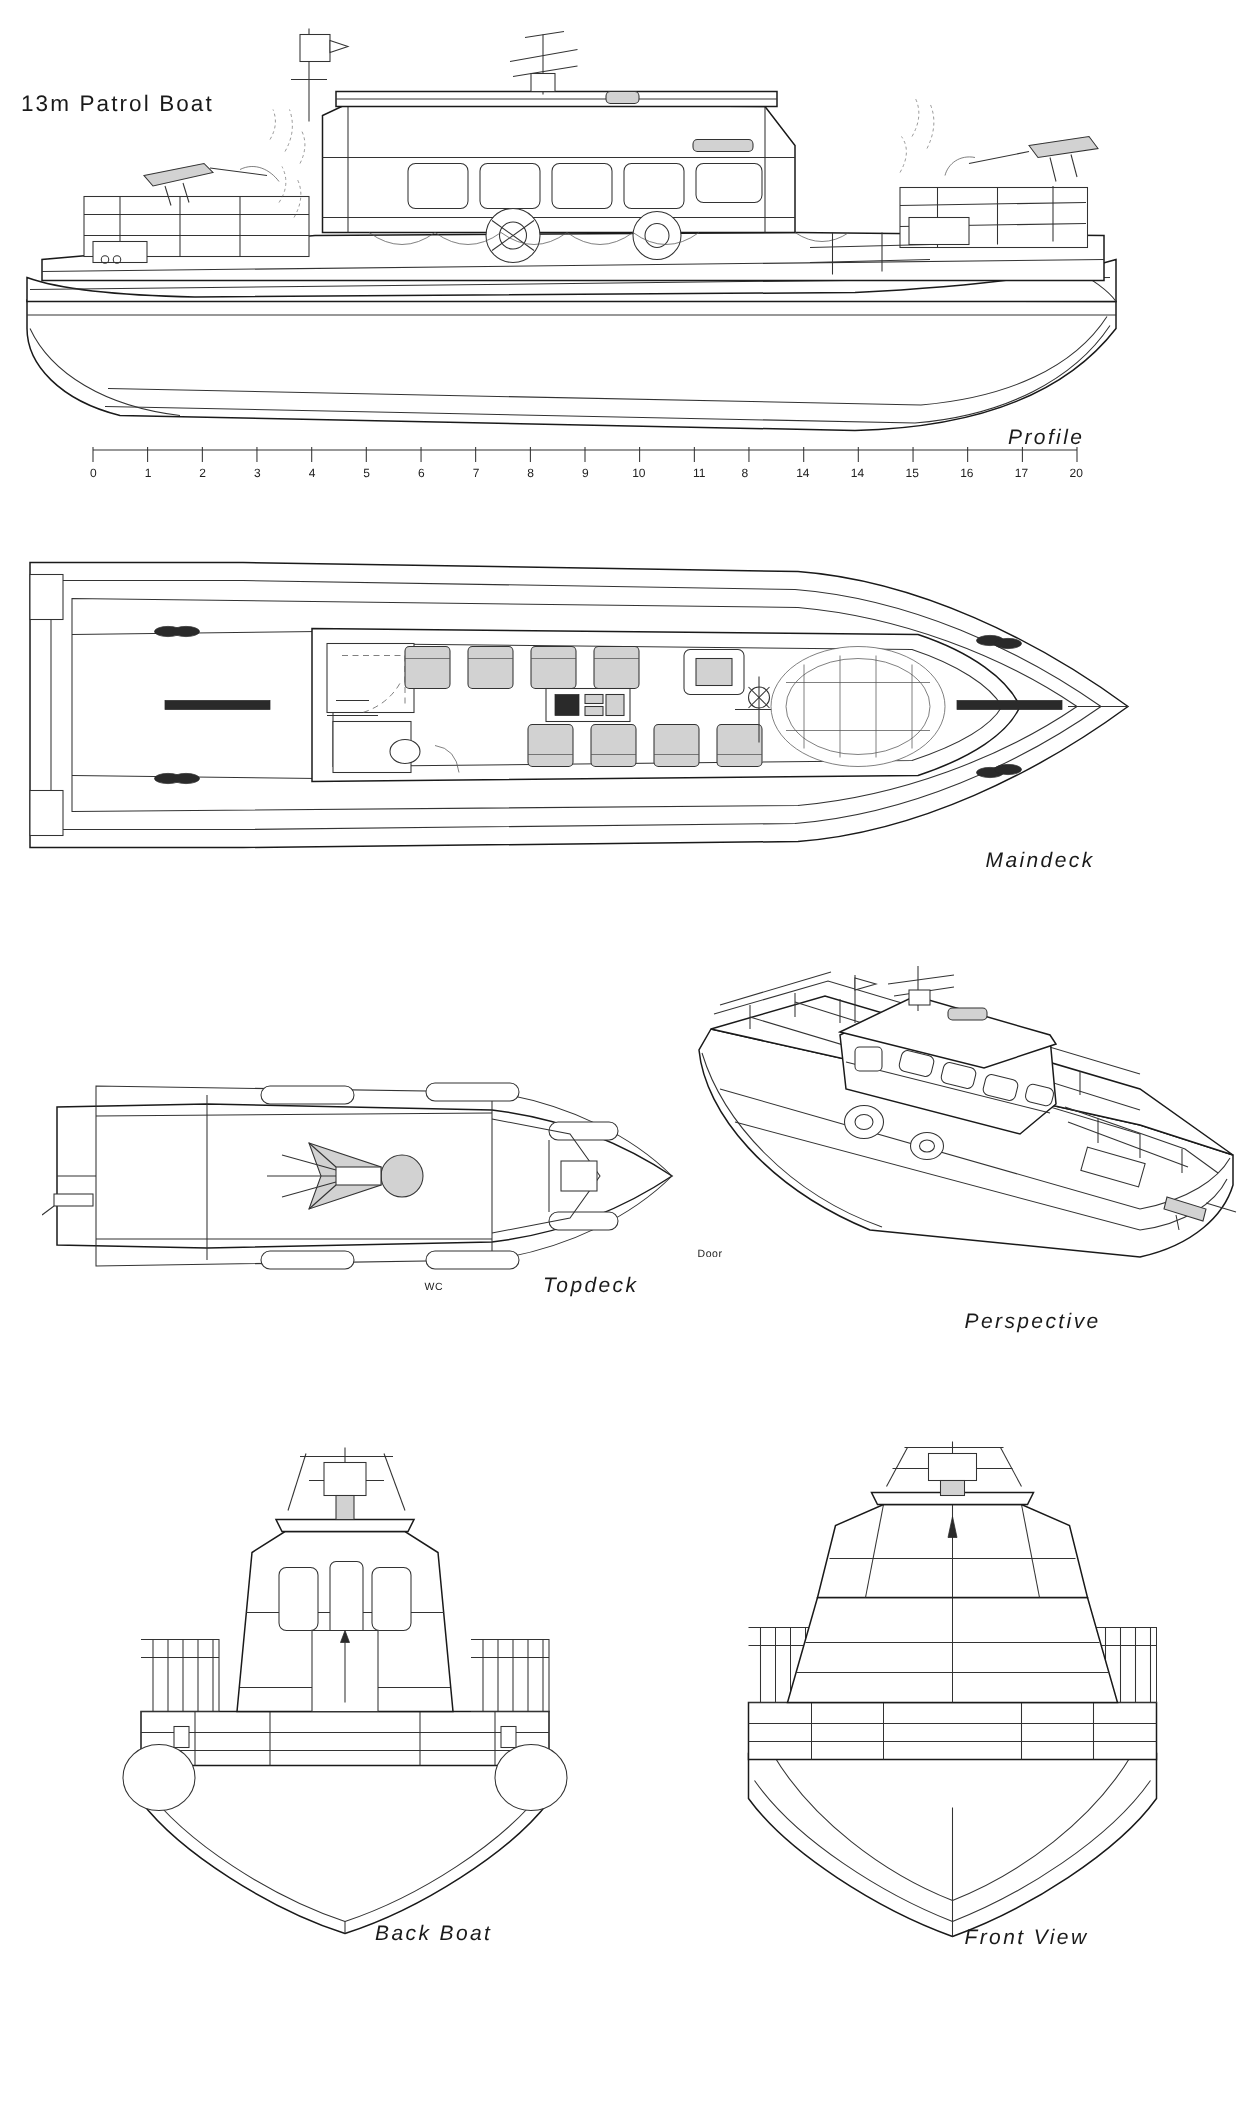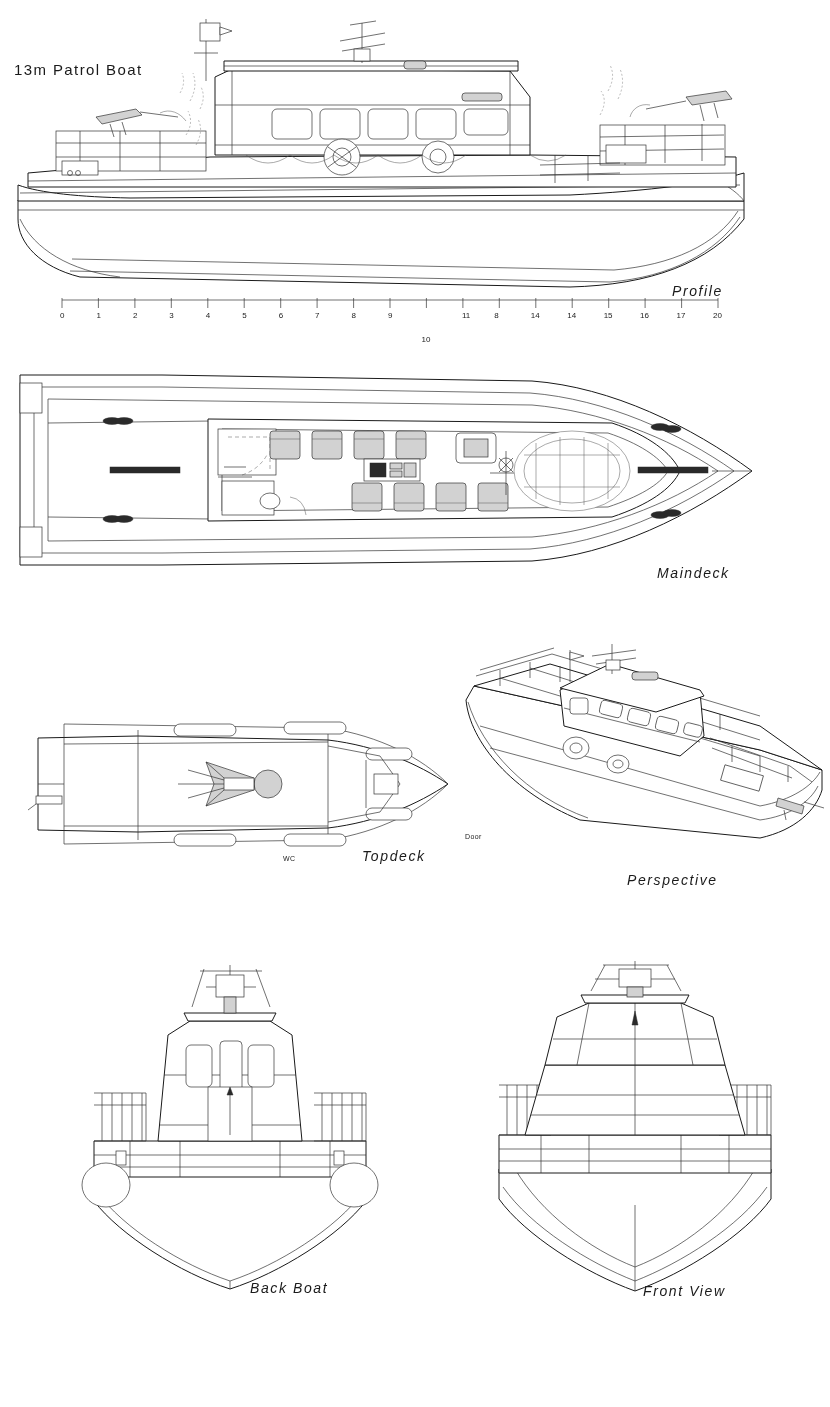--- a/index.html
+++ b/index.html
@@ -213,21 +213,21 @@
       <div class="scale-num" style="left: 60px; top: 311px;">0</div>
       <div class="scale-num" style="left: 96.4444px; top: 311px;">1</div>
       <div class="scale-num" style="left: 132.889px; top: 311px;">2</div>
       <div class="scale-num" style="left: 169.333px; top: 311px;">3</div>
       <div class="scale-num" style="left: 205.778px; top: 311px;">4</div>
       <div class="scale-num" style="left: 242.222px; top: 311px;">5</div>
       <div class="scale-num" style="left: 278.667px; top: 311px;">6</div>
       <div class="scale-num" style="left: 315.111px; top: 311px;">7</div>
       <div class="scale-num" style="left: 351.556px; top: 311px;">8</div>
       <div class="scale-num" style="left: 388px; top: 311px;">9</div>
-      <div class="scale-num" style="left: 421.444px; top: 311px; margin-top: 24px;">10</div>
+      <div class="scale-num" style="left: 421.444px; top: 311px;">10</div>
       <div class="scale-num" style="left: 462px; top: 311px;">11</div>
       <div class="scale-num" style="left: 494.333px; top: 311px;">8</div>
       <div class="scale-num" style="left: 530.778px; top: 311px;">14</div>
       <div class="scale-num" style="left: 567.222px; top: 311px;">14</div>
       <div class="scale-num" style="left: 603.667px; top: 311px;">15</div>
       <div class="scale-num" style="left: 640.111px; top: 311px;">16</div>
       <div class="scale-num" style="left: 676.556px; top: 311px; text-align: center;">17</div>
       <div class="scale-num" style="left: 713px; top: 311px;">20</div>
     </div>
 
@@ -446,21 +446,21 @@
       <rect x="262" y="140" width="40" height="16" class="fillw-thin" transform="rotate(16 282 148)"></rect>
     </g>
 
     <g class="ln-thin">
       <path class="fillgg" d="M318 168 L344 176 L342 184 L316 176 Z"></path>
       <line x1="344" y1="172" x2="364" y2="178"></line>
       <line x1="324" y1="180" x2="326" y2="190"></line>
     </g>
   </svg>
 
-  <div class="label view-label" style="left:627px; top:872px;">Perspective</div>
+  <div class="label view-label" style="left:643px; top:872px;">Perspective</div>
 
   <svg width="300" height="340" viewBox="0 0 300 340" style="position:absolute; left:80px; top:955px;">
 
     <path class="fillw" d="M14 218 L14 246 C40 280 100 318 150 334 C200 318 260 280 286 246 L286 218 Z"></path>
     <path class="ln-thin" d="M16 236 C44 274 102 310 150 326 C198 310 256 274 284 236"></path>
     <path class="ln-thin" d="M150 326 L150 334"></path>
 
     <path class="fillw" d="M14 186 L14 222 L286 222 L286 186 Z"></path>
     <path class="ln-thin" d="M14 200 L286 200"></path>
     <path class="ln-thin" d="M14 212 L286 212"></path>

